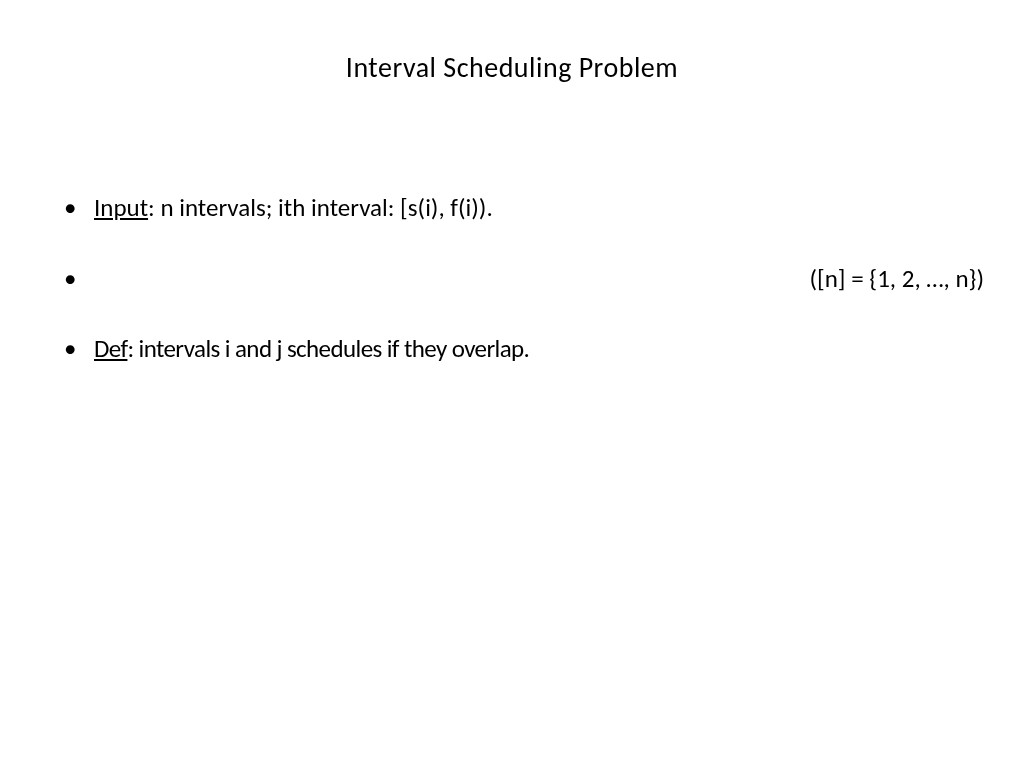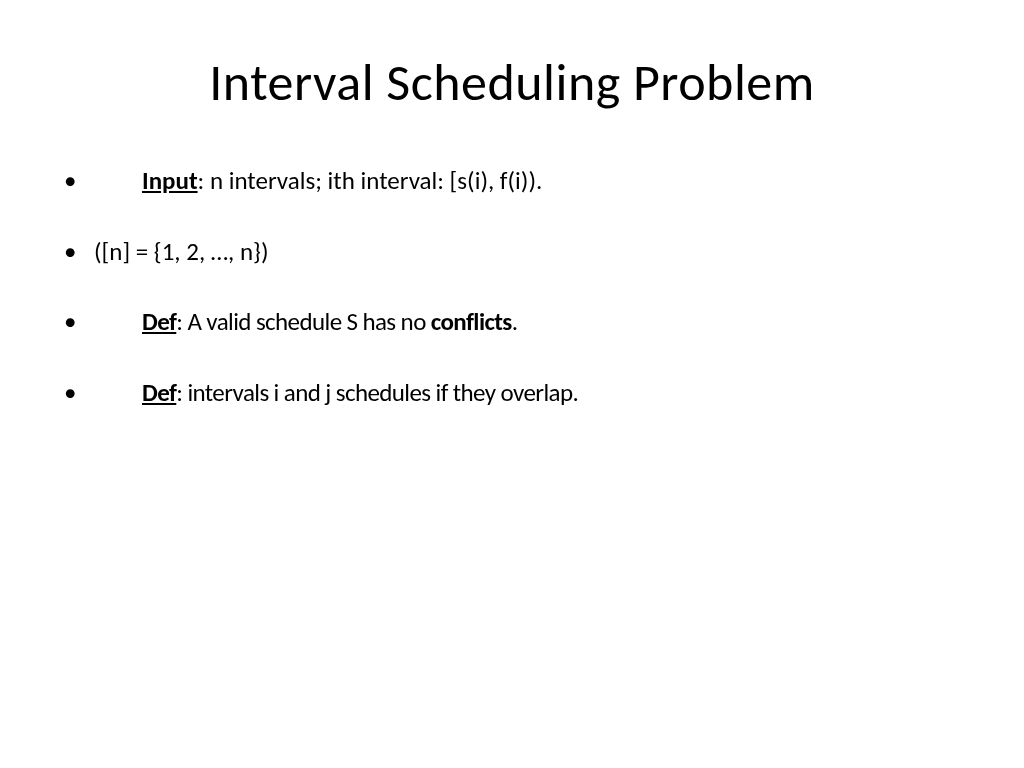--- a/index.html
+++ b/index.html
@@ -10,24 +10,24 @@
     body {
       width: 1024px;
       height: 768px;
       background: #ffffff;
       font-family: Calibri, "Segoe UI", Arial, sans-serif;
       color: #000000;
       padding: 50px 40px 40px 40px;
       overflow: hidden;
     }
     .slide-title {
-      font-size: 52px;
+      font-size: 28px;
       font-weight: 400;
       text-align: center;
-      margin-bottom: 46px;
+      margin-bottom: 102px;
       letter-spacing: 0.5px;
     }
     ul.bullets {
       list-style: none;
       padding-left: 20px;
     }
     ul.bullets > li {
       position: relative;
       padding-left: 34px;
       font-size: 25px;
@@ -36,36 +36,36 @@
     }
     ul.bullets > li::before {
       content: "•";
       position: absolute;
       left: 4px;
       top: 0;
       font-size: 25px;
       color: #000;
     }
     .term {
-      font-weight: bold;
+      font-weight: normal;
       text-decoration: underline;
-      margin-left: 48px;
     }
     .bold {
       font-weight: bold;
     }
     .row-split {
       display: flex;
     }
     .row-split .left {
       flex: 0 0 auto;
       width: 400px;
     }
     .row-split .right {
       flex: 1;
+      text-align: right;
     }
     .condensed {
       letter-spacing: -0.6px;
     }
   </style>
 </head>
 <body>
 
 <h1 class="slide-title">Interval Scheduling Problem</h1>
 
@@ -77,21 +77,18 @@
 
 
   <li>
     <div class="row-split">
       <div class="right">
         <span>([n] = {1, 2, …, n})</span>
       </div>
     </div>
   </li>
 
-  <li class="condensed">
-    <span class="term">Def</span><span>: A valid schedule S has no </span><span class="bold">conflicts</span><span>.</span>
-  </li>
 
   <li class="condensed">
     <span class="term">Def</span><span>: intervals i and j schedules if they overlap.</span>
   </li>
 
 </ul>
 
 </body></html>

